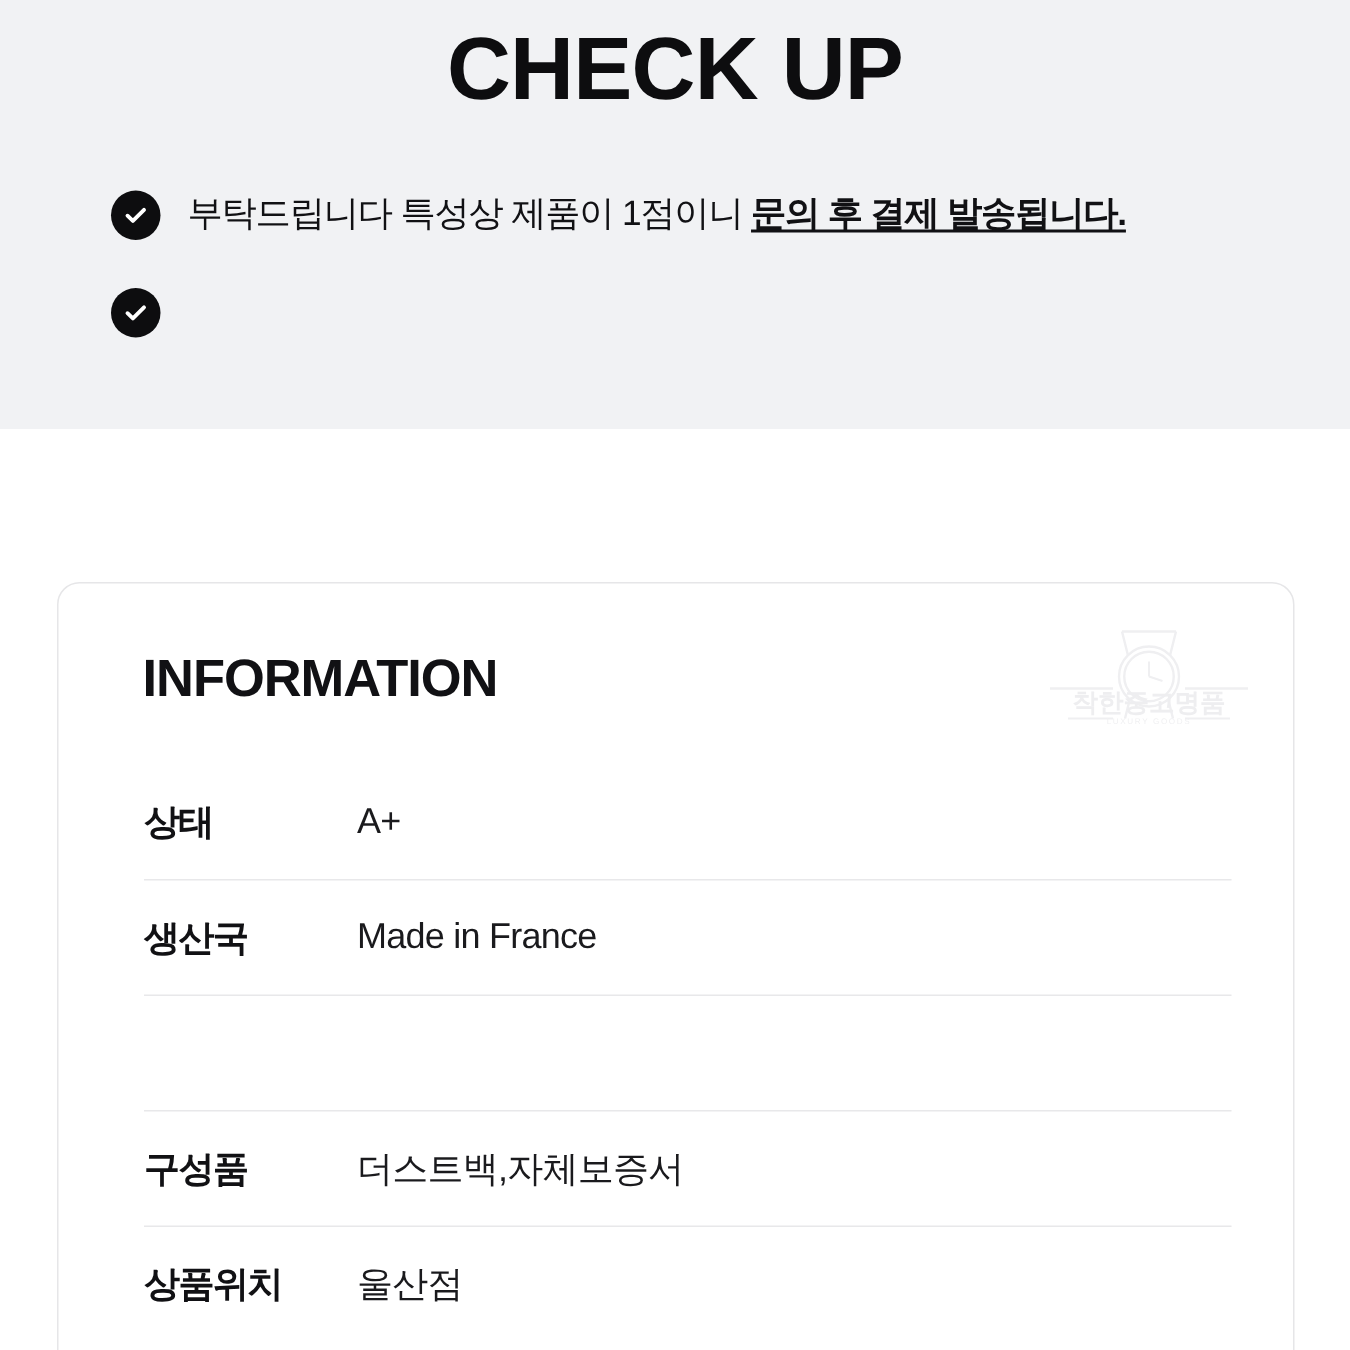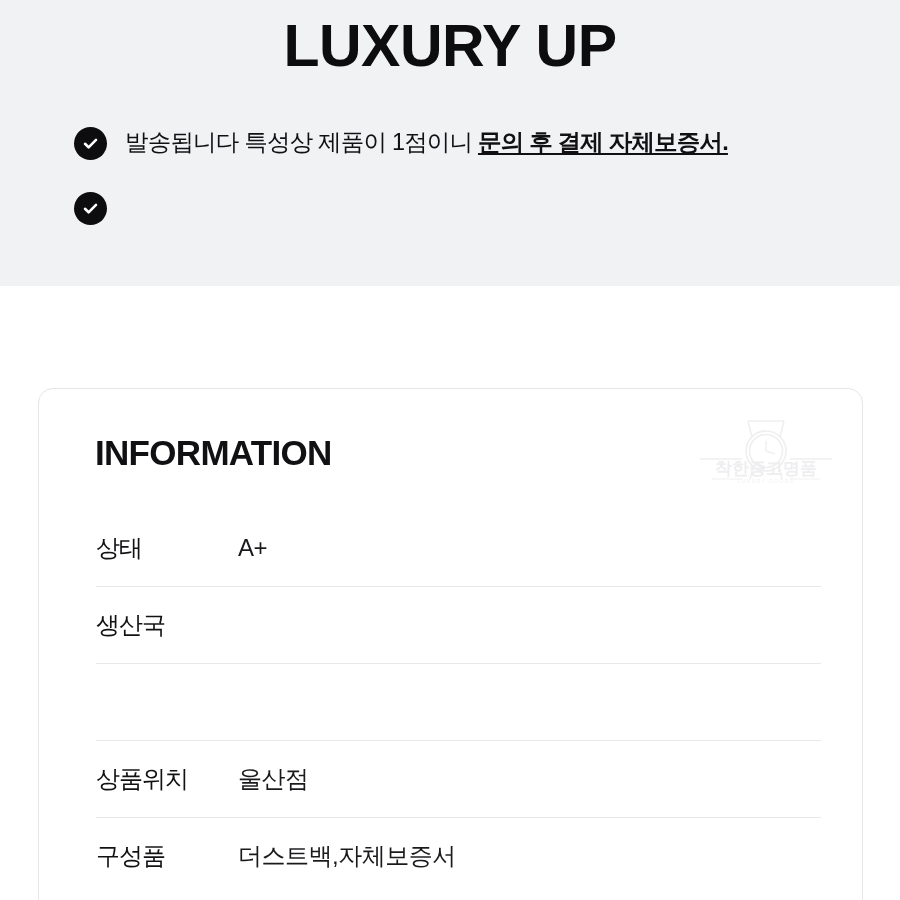--- a/index.html
+++ b/index.html
@@ -137,50 +137,50 @@
     left: 3px;
     right: 2px;
     top: 0;
     height: 1.4px;
     background: #e8e8ea;
   }
 
   .info-label {
     flex: 0 0 145px;
     font-size: 24px;
-    font-weight: 400;
+    font-weight: 700;
     letter-spacing: -1px;
     color: #111114;
     padding-left: 3px;
   }
 
   .info-value {
     flex: 1 1 auto;
     font-size: 24px;
     font-weight: 400;
     letter-spacing: -0.5px;
     color: #1a1a1d;
   }
 </style>
 </head>
 <body>
 
 <section class="checkup-section">
 
-  <h1 class="checkup-title">LUXURY UP</h1>
+  <h1 class="checkup-title">CHECK UP</h1>
 
   <div class="bullet-list">
 
     <div class="bullet-row">
       <span class="check-icon">
         <svg width="19" height="19" viewBox="0 0 19 19" aria-hidden="true">
           <path d="M4 9.8 L7.6 13.3 L15 5.9" fill="none" stroke="#ffffff" stroke-width="2.6" stroke-linecap="round" stroke-linejoin="round"></path>
         </svg>
       </span>
-      <span class="bullet-text"><span>발송됩니다 특성상 제품이 1점이니 </span><span class="em">문의 후 결제 자체보증서.</span></span>
+      <span class="bullet-text"><span>부탁드립니다 특성상 제품이 1점이니 </span><span class="em">문의 후 결제 발송됩니다.</span></span>
     </div>
 
     <div class="bullet-row">
       <span class="check-icon">
         <svg width="19" height="19" viewBox="0 0 19 19" aria-hidden="true">
           <path d="M4 9.8 L7.6 13.3 L15 5.9" fill="none" stroke="#ffffff" stroke-width="2.6" stroke-linecap="round" stroke-linejoin="round"></path>
         </svg>
       </span>
     </div>
 
@@ -215,29 +215,30 @@
 
   <div class="info-table">
 
     <div class="info-row">
       <div class="info-label">상태</div>
       <div class="info-value">A+</div>
     </div>
 
     <div class="info-row">
       <div class="info-label">생산국</div>
-    </div>
-
-    <div class="info-row">
+      <div class="info-value">Made in France</div>
+    </div>
+
+    <div class="info-row">
+    </div>
+
+    <div class="info-row">
+      <div class="info-label">구성품</div>
+      <div class="info-value">더스트백,자체보증서</div>
     </div>
 
     <div class="info-row">
       <div class="info-label">상품위치</div>
       <div class="info-value">울산점</div>
     </div>
 
-    <div class="info-row">
-      <div class="info-label">구성품</div>
-      <div class="info-value">더스트백,자체보증서</div>
-    </div>
-
   </div>
 </section>
 
 </body></html>

